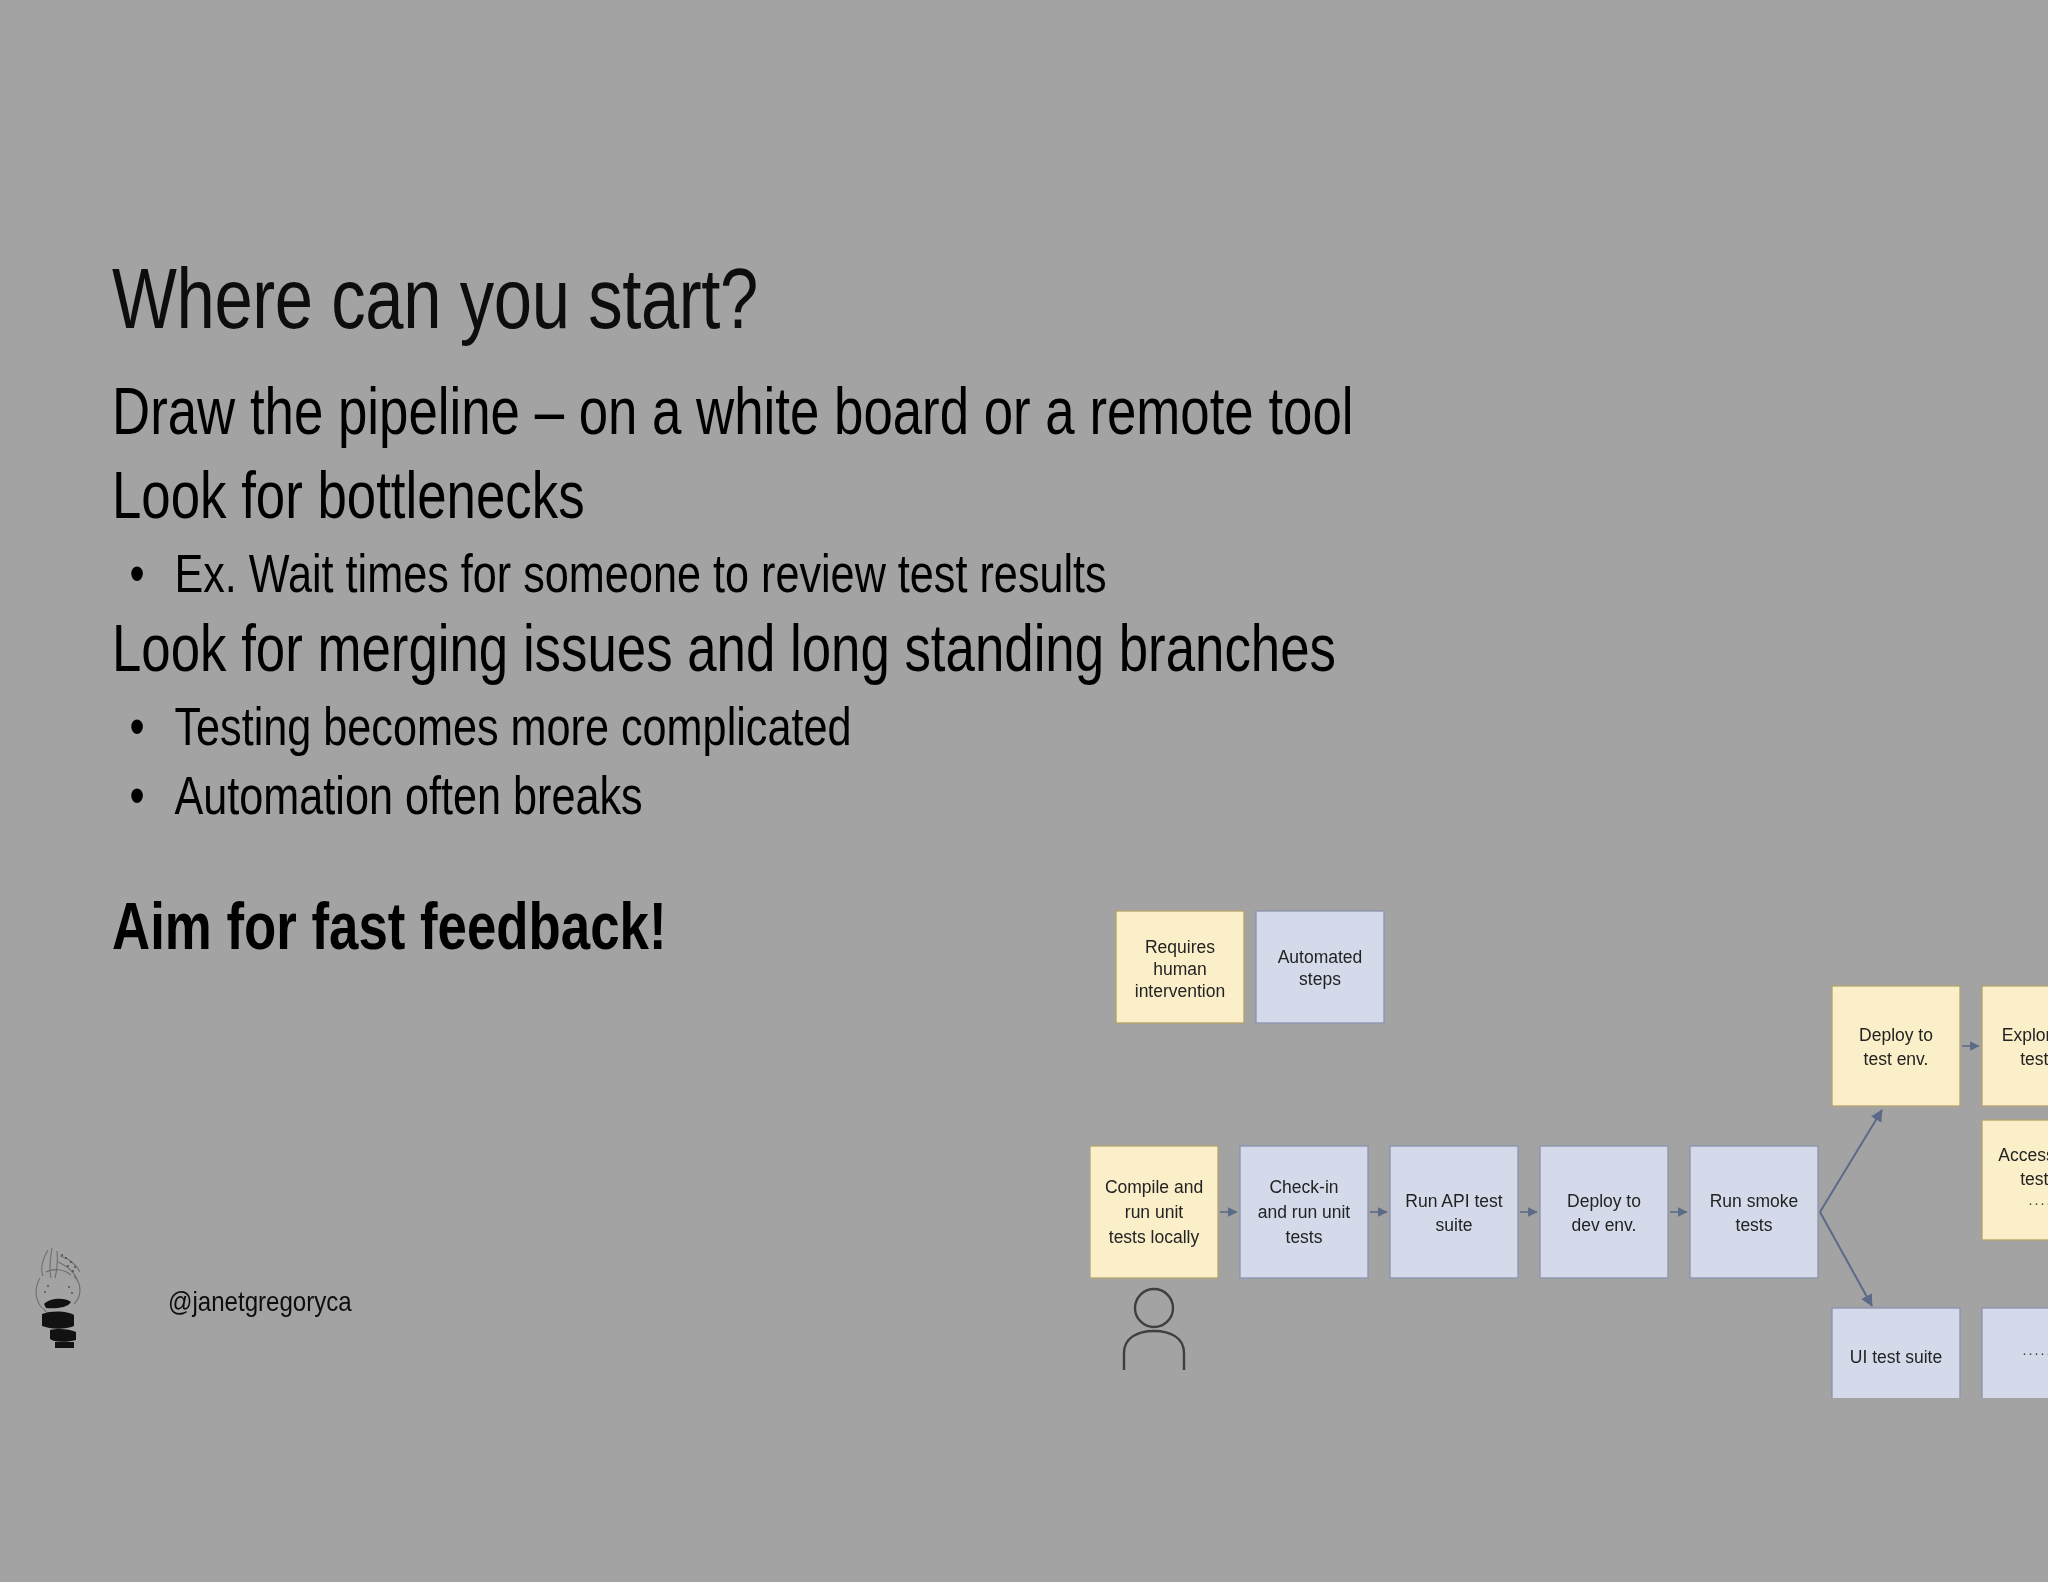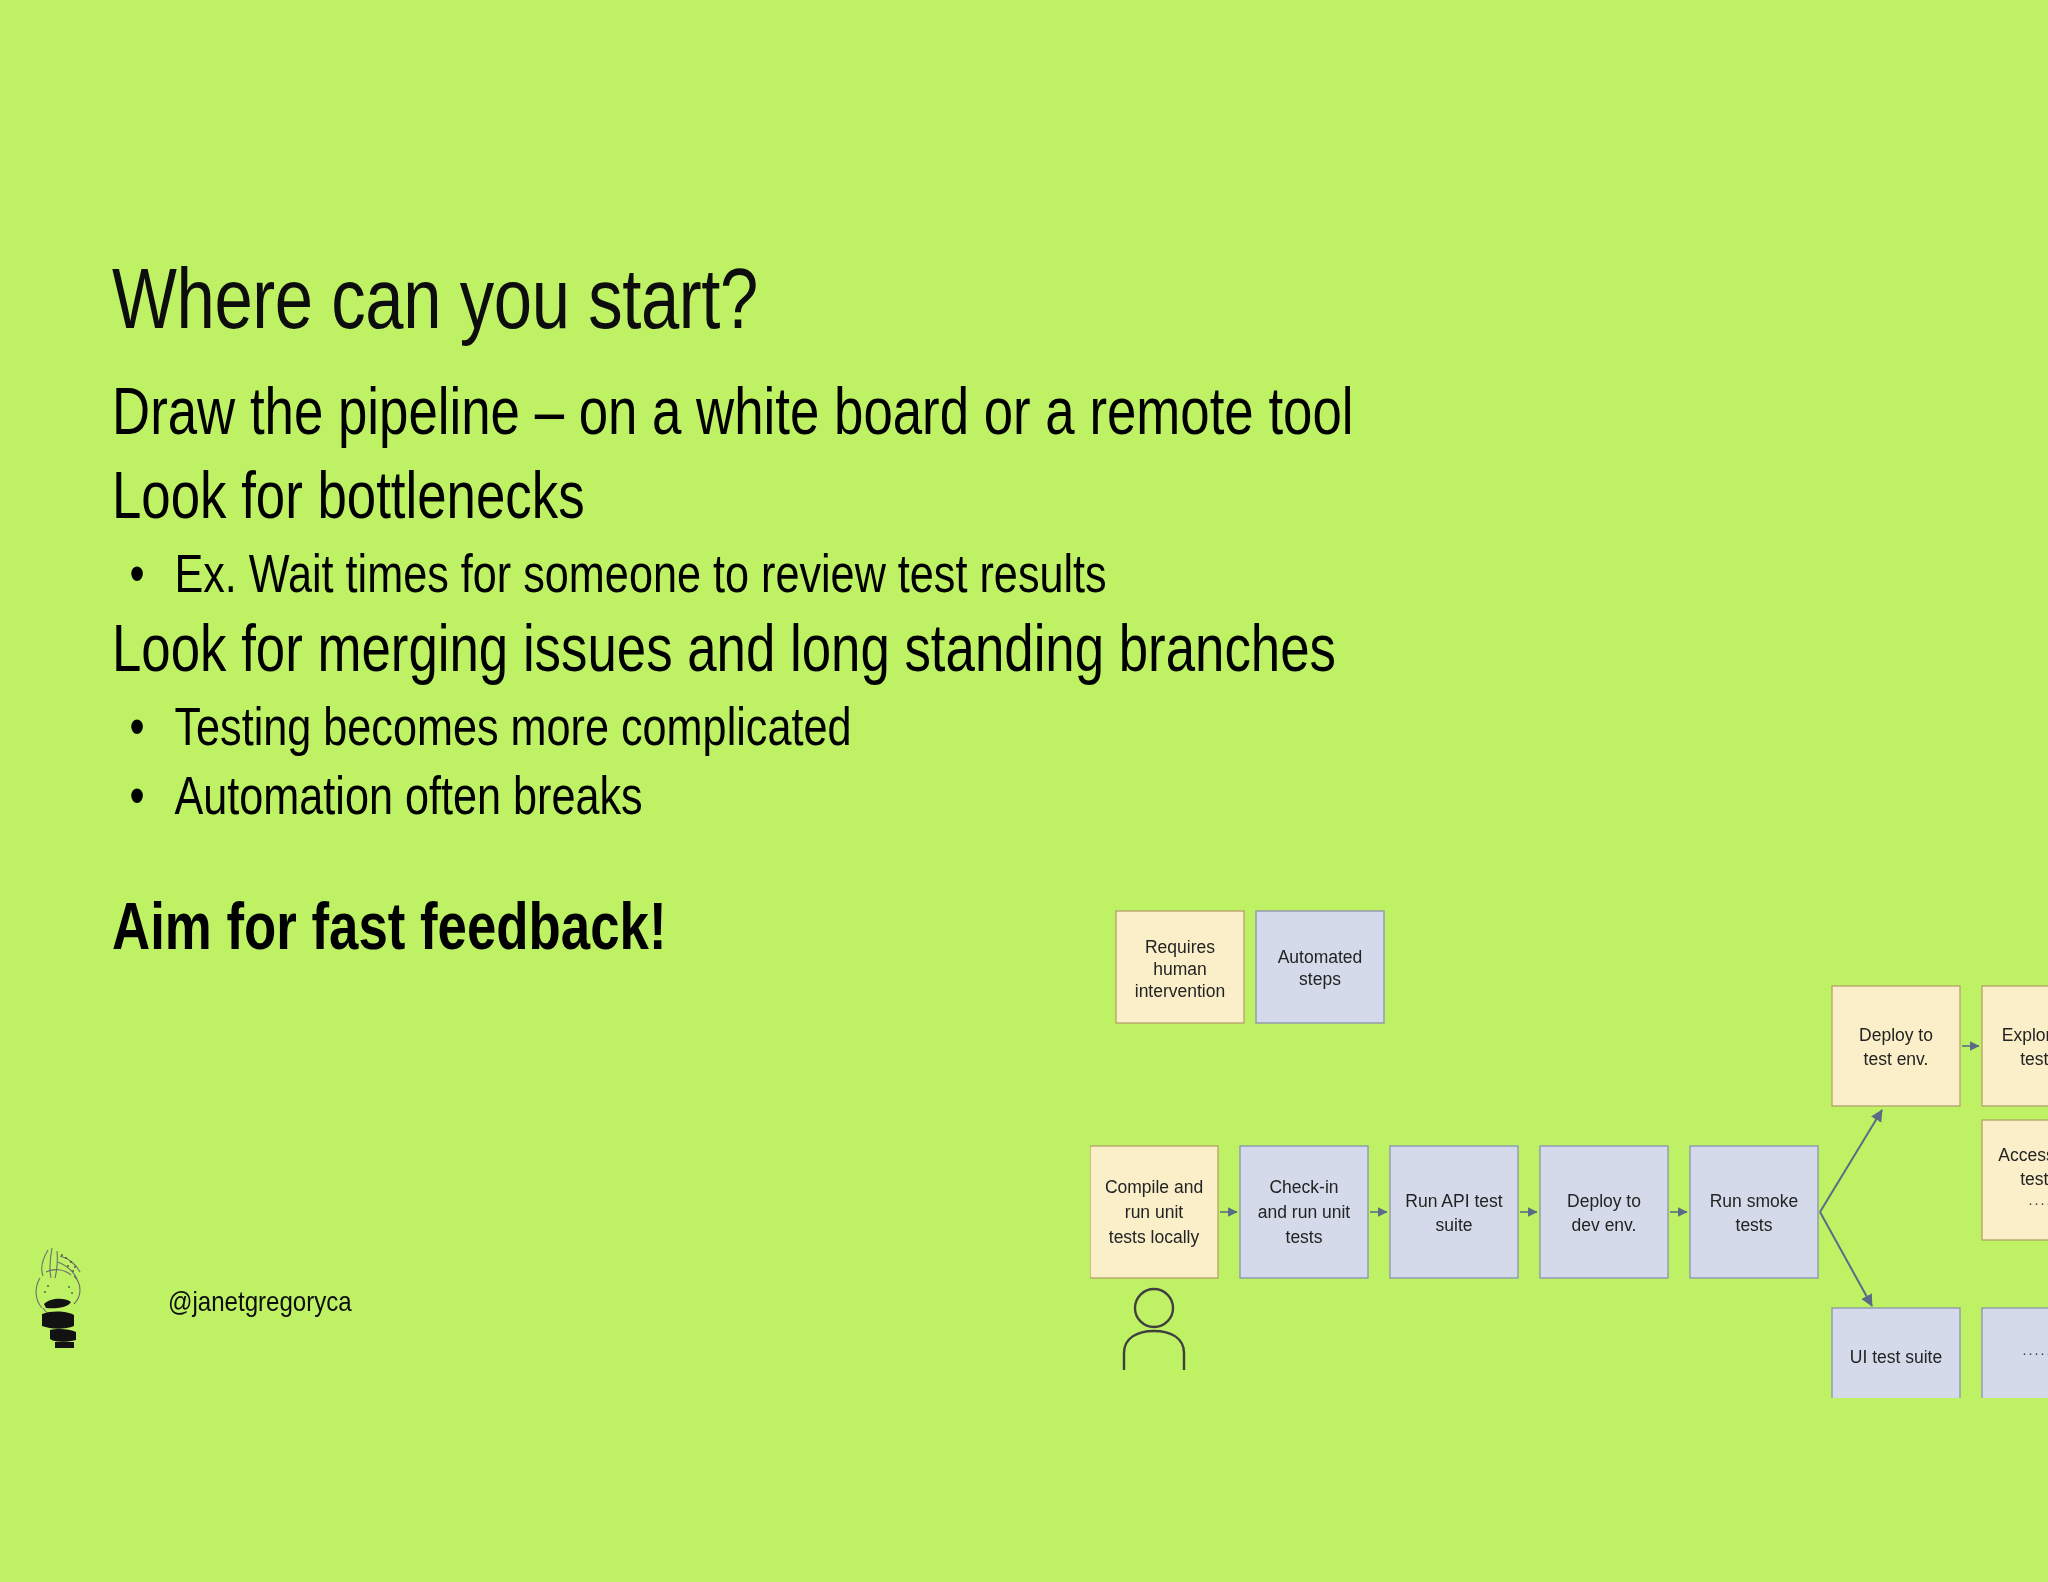--- a/index.html
+++ b/index.html
@@ -13,21 +13,21 @@
     position: relative;
     overflow: hidden;
     font-family: "Liberation Sans", sans-serif;
     color: #000000;
   }
 
   
   #slide {
     position: absolute;
     inset: 0;
-    background: #bef264;
+    background: #a3a3a3;
   }
 
   
   #text-block {
     position: absolute;
     left: 112px;
     top: 255px;
     width: 1840px;
   }
 

